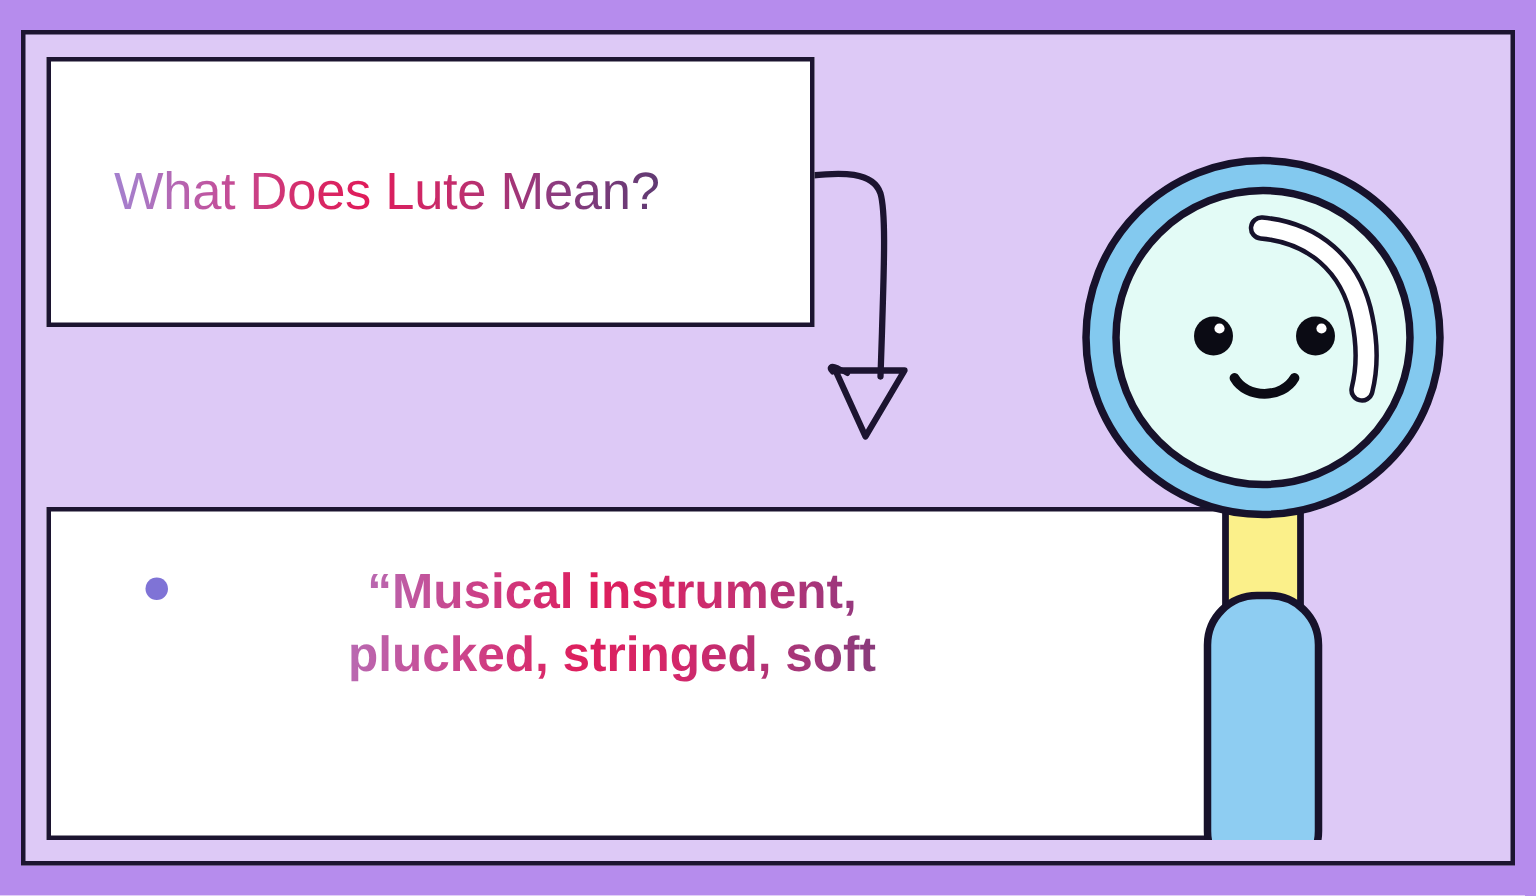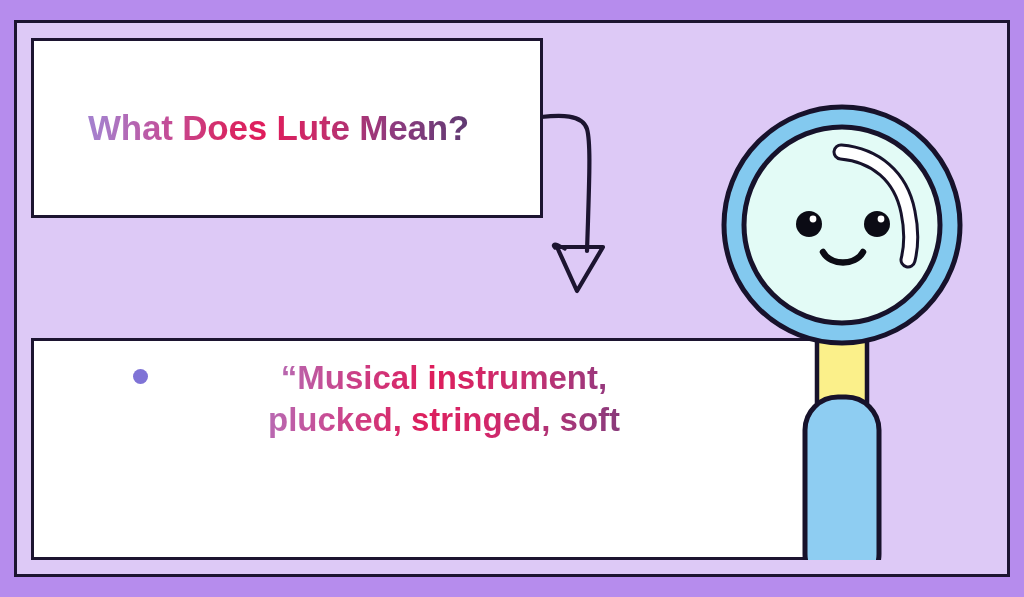--- a/index.html
+++ b/index.html
@@ -44,24 +44,24 @@
     height: 180px;
     background: #ffffff;
     border: 3px solid #1c1430;
     box-sizing: border-box;
     display: flex;
     align-items: center;
     z-index: 4;
   }
 
   .title-text {
-    margin: 12px;
+    margin: 0;
     padding: 0 0 0 42px;
     font-size: 35px;
-    font-weight: bold;
+    font-weight: normal;
     letter-spacing: -0.2px;
     white-space: nowrap;
     background-image: linear-gradient(
         95deg,
         #9b8ede 0%,
         #a87bc8 14%,
         #c2509b 28%,
         #d62a67 42%,
         #e01b5a 52%,
         #c42d6c 66%,
@@ -97,21 +97,21 @@
     overflow: hidden;
     z-index: 2;
   }
 
   .bullet-row {
     position: absolute;
     display: flex;
     align-items: flex-start;
   }
 
-  .bullet-row.first { left: 0; top: 16px; width: 100%; margin-left: 36px; }
+  .bullet-row.first { left: 0; top: 32px; width: 100%; }
   .bullet-row.second { left: 0; top: 205px; width: 100%; }
 
   .bullet-dot {
     flex: 0 0 auto;
     width: 15px;
     height: 15px;
     border-radius: 50%;
     background: #7f73d6;
     margin-left: 63px;
     margin-top: 12px;

